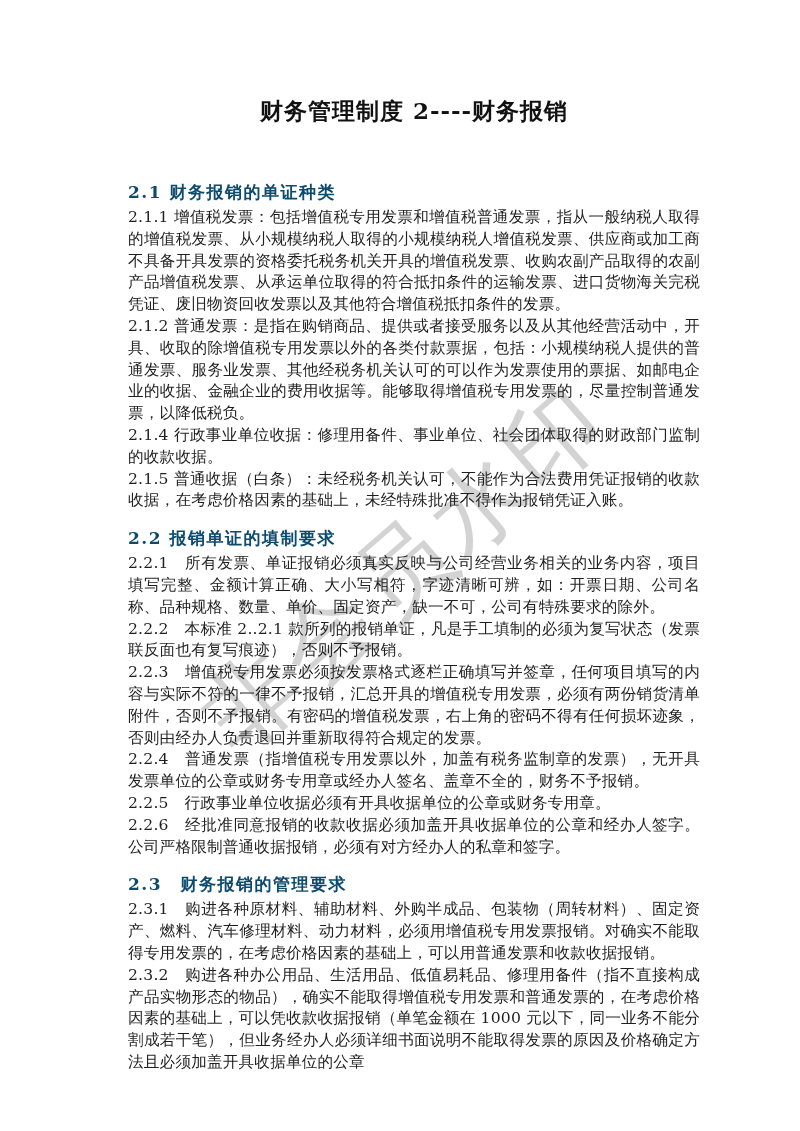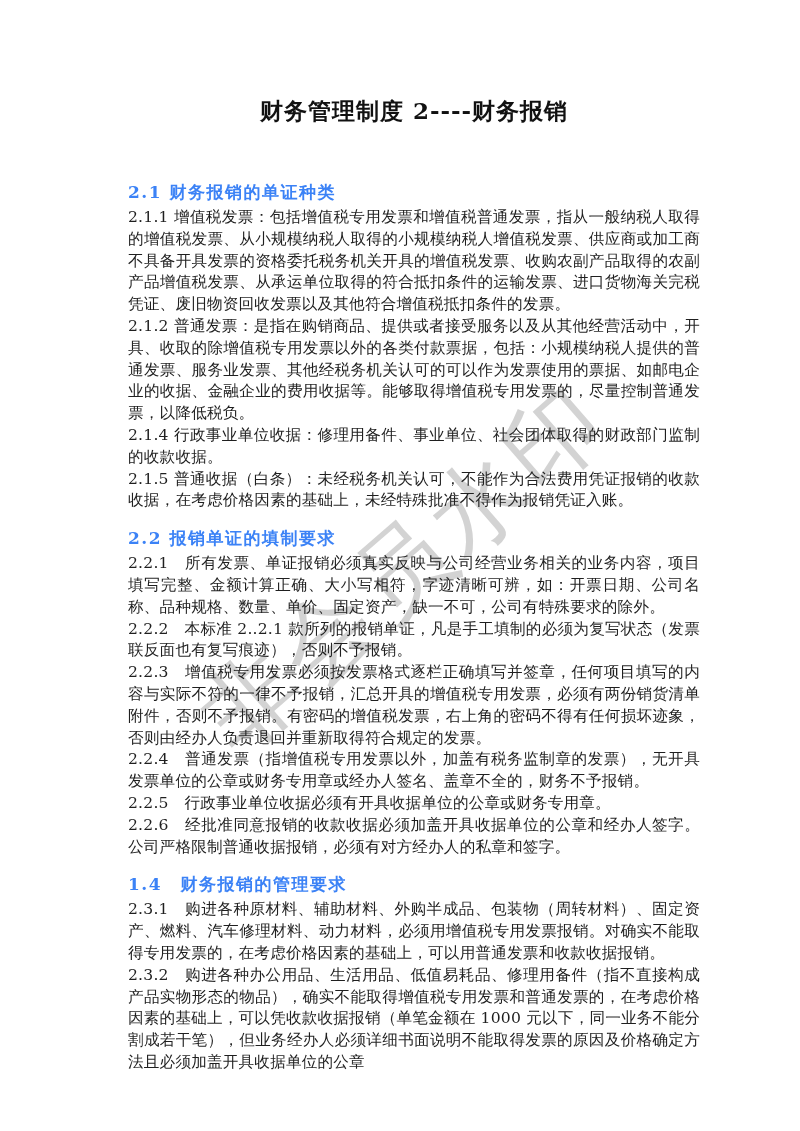--- a/index.html
+++ b/index.html
@@ -39,21 +39,21 @@
     line-height:30px;
     font-weight:bold;
     color:#111111;
     letter-spacing:1px;
   }
   .section-heading{
     margin:14px 0 3px 0;
     font-size:17px;
     line-height:24px;
     font-weight:bold;
-    color:#3b82f6;
+    color:#0c4a6e;
     letter-spacing:1.5px;
   }
   .section:first-of-type .section-heading{margin-top:0;}
   .para{
     margin:0;
     font-size:15.6px;
     line-height:21.8px;
     text-align:justify;
     letter-spacing:0.2px;
     color:#1f1f1f;
@@ -82,19 +82,19 @@
       <h2 class="section-heading">2.2 报销单证的填制要求</h2>
       <p class="para">2.2.1　所有发票、单证报销必须真实反映与公司经营业务相关的业务内容，项目填写完整、金额计算正确、大小写相符，字迹清晰可辨，如：开票日期、公司名称、品种规格、数量、单价、固定资产，缺一不可，公司有特殊要求的除外。</p>
       <p class="para">2.2.2　本标准 2..2.1 款所列的报销单证，凡是手工填制的必须为复写状态（发票联反面也有复写痕迹），否则不予报销。</p>
       <p class="para">2.2.3　增值税专用发票必须按发票格式逐栏正确填写并签章，任何项目填写的内容与实际不符的一律不予报销，汇总开具的增值税专用发票，必须有两份销货清单附件，否则不予报销。有密码的增值税发票，右上角的密码不得有任何损坏迹象，否则由经办人负责退回并重新取得符合规定的发票。</p>
       <p class="para">2.2.4　普通发票（指增值税专用发票以外，加盖有税务监制章的发票），无开具发票单位的公章或财务专用章或经办人签名、盖章不全的，财务不予报销。</p>
       <p class="para">2.2.5　行政事业单位收据必须有开具收据单位的公章或财务专用章。</p>
       <p class="para">2.2.6　经批准同意报销的收款收据必须加盖开具收据单位的公章和经办人签字。公司严格限制普通收据报销，必须有对方经办人的私章和签字。</p>
     </div>
 
     <div class="section">
-      <h2 class="section-heading">1.4　财务报销的管理要求</h2>
+      <h2 class="section-heading">2.3　财务报销的管理要求</h2>
       <p class="para">2.3.1　购进各种原材料、辅助材料、外购半成品、包装物（周转材料）、固定资产、燃料、汽车修理材料、动力材料，必须用增值税专用发票报销。对确实不能取得专用发票的，在考虑价格因素的基础上，可以用普通发票和收款收据报销。</p>
       <p class="para">2.3.2　购进各种办公用品、生活用品、低值易耗品、修理用备件（指不直接构成产品实物形态的物品），确实不能取得增值税专用发票和普通发票的，在考虑价格因素的基础上，可以凭收款收据报销（单笔金额在 1000 元以下，同一业务不能分割成若干笔），但业务经办人必须详细书面说明不能取得发票的原因及价格确定方法且必须加盖开具收据单位的公章</p>
     </div>
 
   </div>
 </div>
 
 </body></html>

